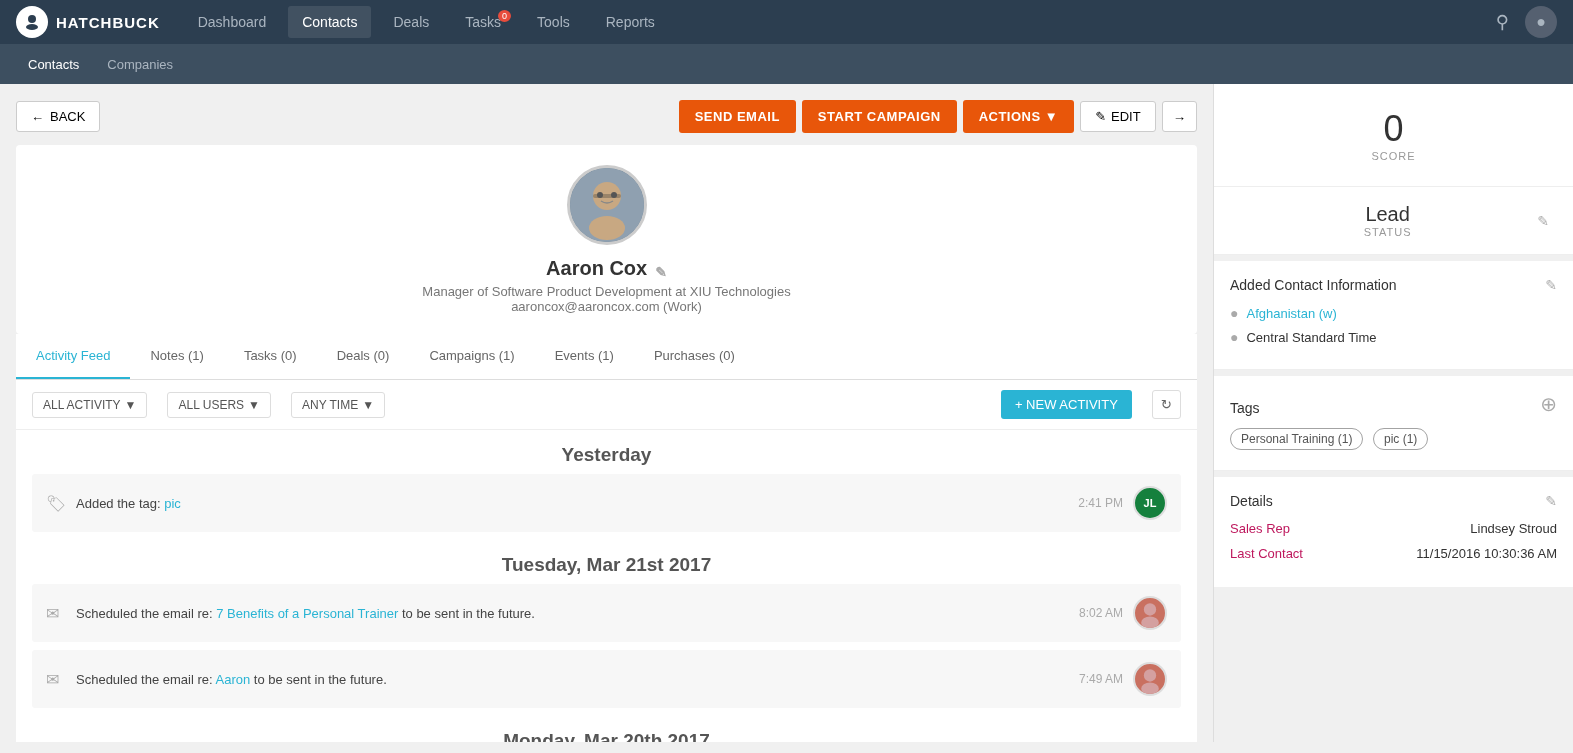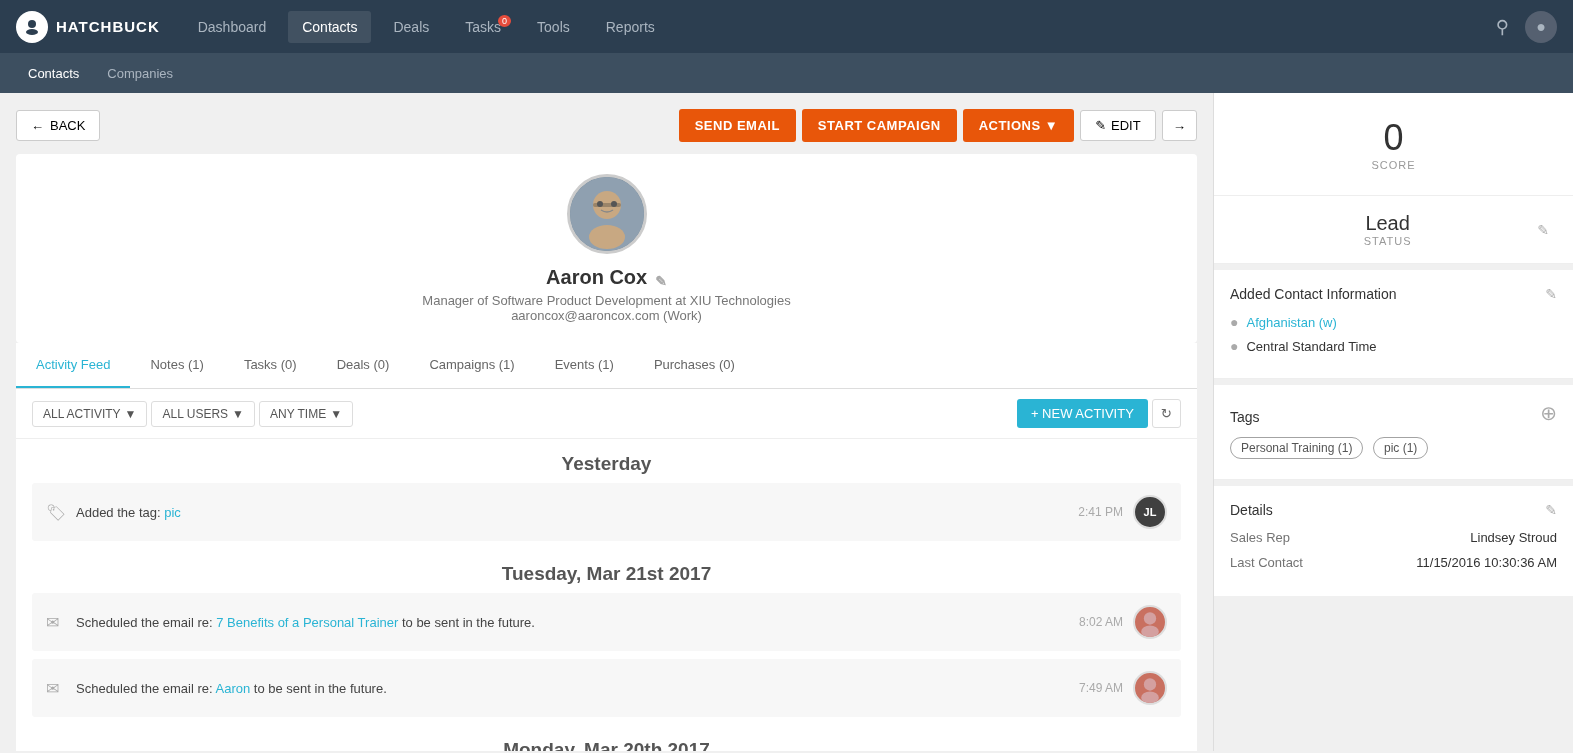--- a/index.html
+++ b/index.html
@@ -1,21 +1,21 @@
 <!DOCTYPE html>
 <html><head>
   <meta charset="utf-8">
   <style>
     * { box-sizing: border-box; margin: 0; padding: 0; }
     body { font-family: 'Segoe UI', Arial, sans-serif; background: #f0f0f0; color: #333; font-size: 13px; }
 
     
     .top-nav {
       background: #2c3e50;
-      height: 53px;
+      height: 44px;
       display: flex;
       align-items: center;
       padding: 16px 16px;
       gap: 8px;
     }
     .nav-logo {
       display: flex;
       align-items: center;
       gap: 8px;
       margin-right: 16px;
@@ -239,21 +239,21 @@
     
     .activity-area {
       background: white;
       border-top: none;
       padding: 0;
     }
     .activity-filters {
       display: flex;
       align-items: center;
       padding: 10px 16px;
-      gap: 4px;
+      gap: 20px;
       border-bottom: 1px solid #eee;
     }
     .filter-btn {
       background: transparent;
       border: 1px solid #ddd;
       padding: 5px 10px;
       border-radius: 3px;
       cursor: pointer;
       font-size: 12px;
       color: #555;
@@ -446,21 +446,21 @@
       background: white;
       margin-top: 6px;
       padding: 16px;
     }
     .detail-row {
       display: flex;
       justify-content: space-between;
       margin-bottom: 10px;
       font-size: 13px;
     }
-    .detail-label { color: #737373; }
+    .detail-label { color: #be185d; }
     .detail-value { color: #333; font-weight: 500; text-align: right; }
   </style>
 </head>
 <body>
 
 <nav class="top-nav">
   <div class="nav-logo">
     <div class="logo-icon">
       <svg width="20" height="20" viewBox="0 0 20 20">
         <circle cx="10" cy="7" r="4" fill="#2c3e50"></circle>
@@ -565,21 +565,21 @@
 
       <div class="activity-feed">
 
         <div class="date-separator">Yesterday</div>
         <div class="activity-item">
           <span class="activity-icon">🏷</span>
           <span class="activity-text">
             Added the tag: <a>pic</a>
           </span>
           <span class="activity-time">2:41 PM</span>
-          <div class="activity-avatar" style="background:#404040;">
+          <div class="activity-avatar" style="background:#15803d;">
             <span>JL</span>
           </div>
         </div>
 
         <div class="date-separator">Tuesday, Mar 21st 2017</div>
         <div class="activity-item">
           <span class="activity-icon">✉</span>
           <span class="activity-text">
             Scheduled the email re: <a>7 Benefits of a Personal Trainer</a> to be sent in the future.
           </span>

